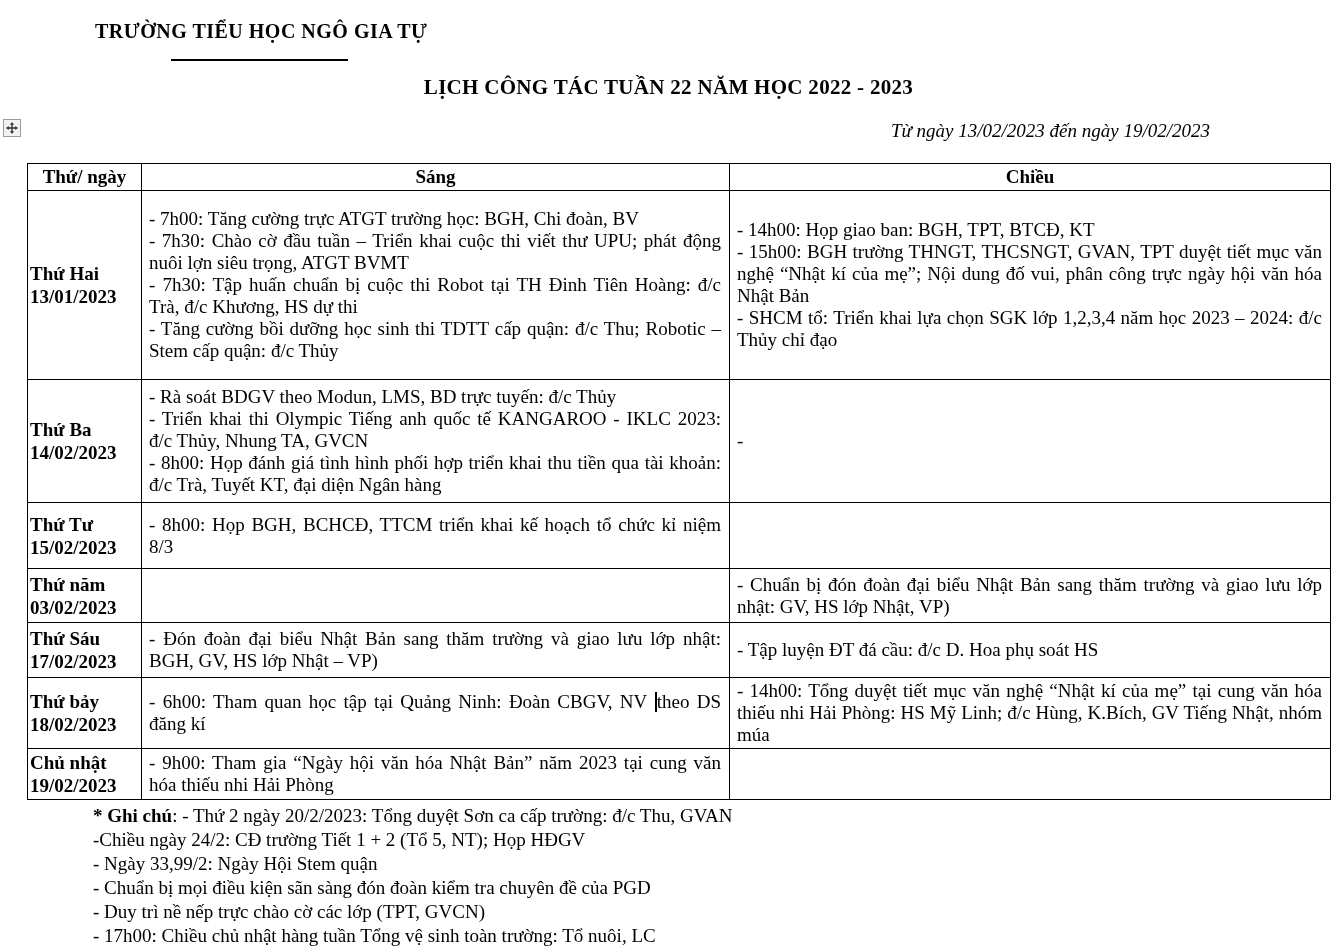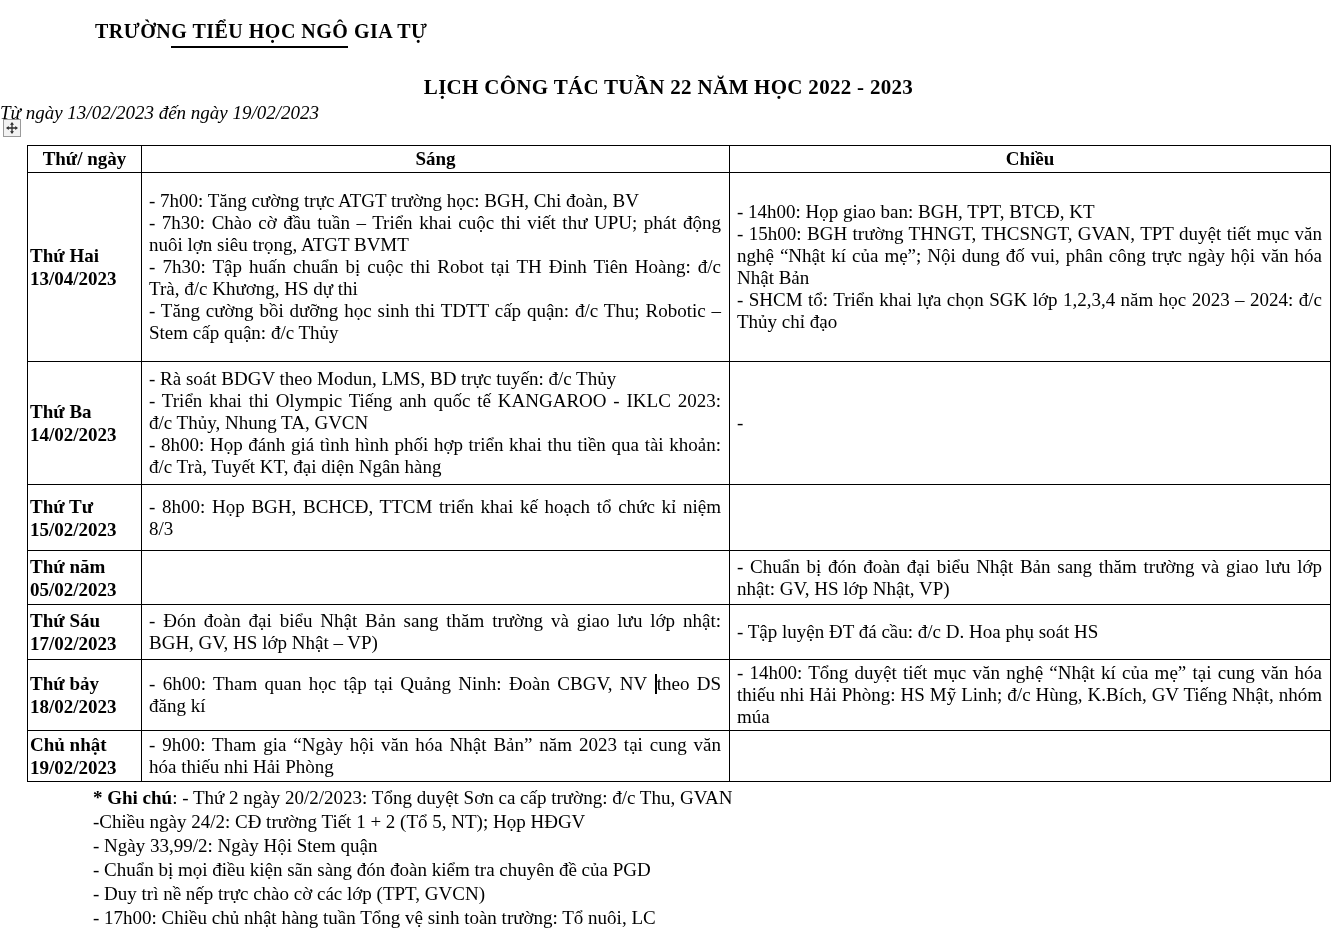--- a/index.html
+++ b/index.html
@@ -12,31 +12,32 @@
     overflow: hidden;
     font-family: "Liberation Serif", "DejaVu Serif", serif;
     color: #000;
   }
   .school-line {
     margin: 20px 0 0 95px;
     font-size: 20px;
     font-weight: bold;
     letter-spacing: 0.5px;
   }
-  .school-line .ul { border-bottom: 2px solid #000; padding-bottom: 4px; }
+  .school-line .ul { border-bottom: 2px solid #000; padding-bottom: 17px; }
   .doc-title {
     margin-top: 32px;
     text-align: center;
     font-size: 21px;
     font-weight: bold;
     letter-spacing: 0.3px;
   }
   .date-range {
-    margin-top: 2px;
+    margin-top: 20px;
     padding-right: 127px;
+    text-align: right;
     font-size: 19px;
     font-style: italic;
   }
   .move-handle {
     position: absolute;
     left: 3px; top: 119px;
     width: 18px; height: 18px;
     border: 1px solid #9a9a9a;
     background: #f2f2f2;
     display: flex; align-items: center; justify-content: center;
@@ -112,21 +113,21 @@
     <tbody>
         <tr style="height:27px">
       <th class="hdr-cell">Thứ/ ngày</th>
       <th class="hdr-cell">Sáng</th>
       <th class="hdr-cell">Chiều</th>
     </tr>
 
     <tr style="height:189px">
       <td class="day">
         <div>Thứ Hai</div>
-        <div>13/04/2023</div>
+        <div>13/01/2023</div>
       </td>
       <td class="cell">- 7h00: Tăng cường trực ATGT trường học: BGH, Chi đoàn, BV
 - 7h30: Chào cờ đầu tuần – Triển khai cuộc thi viết thư UPU; phát động nuôi lợn siêu trọng, ATGT BVMT
 - 7h30: Tập huấn chuẩn bị cuộc thi Robot tại TH Đinh Tiên Hoàng: đ/c Trà, đ/c Khương, HS dự thi
 - Tăng cường bồi dưỡng học sinh thi TDTT cấp quận: đ/c Thu; Robotic – Stem cấp quận: đ/c Thủy</td>
       <td class="cell">- 14h00: Họp giao ban: BGH, TPT, BTCĐ, KT
 - 15h00: BGH trường THNGT, THCSNGT, GVAN, TPT duyệt tiết mục văn nghệ “Nhật kí của mẹ”; Nội dung đố vui, phân công trực ngày hội văn hóa Nhật Bản
 - SHCM tổ: Triển khai lựa chọn SGK lớp 1,2,3,4 năm học 2023 – 2024: đ/c Thủy chỉ đạo</td>
     </tr>
 
@@ -146,21 +147,21 @@
         <div>Thứ Tư</div>
         <div>15/02/2023</div>
       </td>
       <td class="cell">- 8h00: Họp BGH, BCHCĐ, TTCM triển khai kế hoạch tổ chức kỉ niệm 8/3</td>
       <td class="cell"></td>
     </tr>
 
     <tr style="height:54px">
       <td class="day">
         <div>Thứ năm</div>
-        <div>05/02/2023</div>
+        <div>03/02/2023</div>
       </td>
       <td class="cell"></td>
       <td class="cell">- Chuẩn bị đón đoàn đại biểu Nhật Bản sang thăm trường và giao lưu lớp nhật: GV, HS lớp Nhật, VP)</td>
     </tr>
 
     <tr style="height:55px">
       <td class="day">
         <div>Thứ Sáu</div>
         <div>17/02/2023</div>
       </td>

